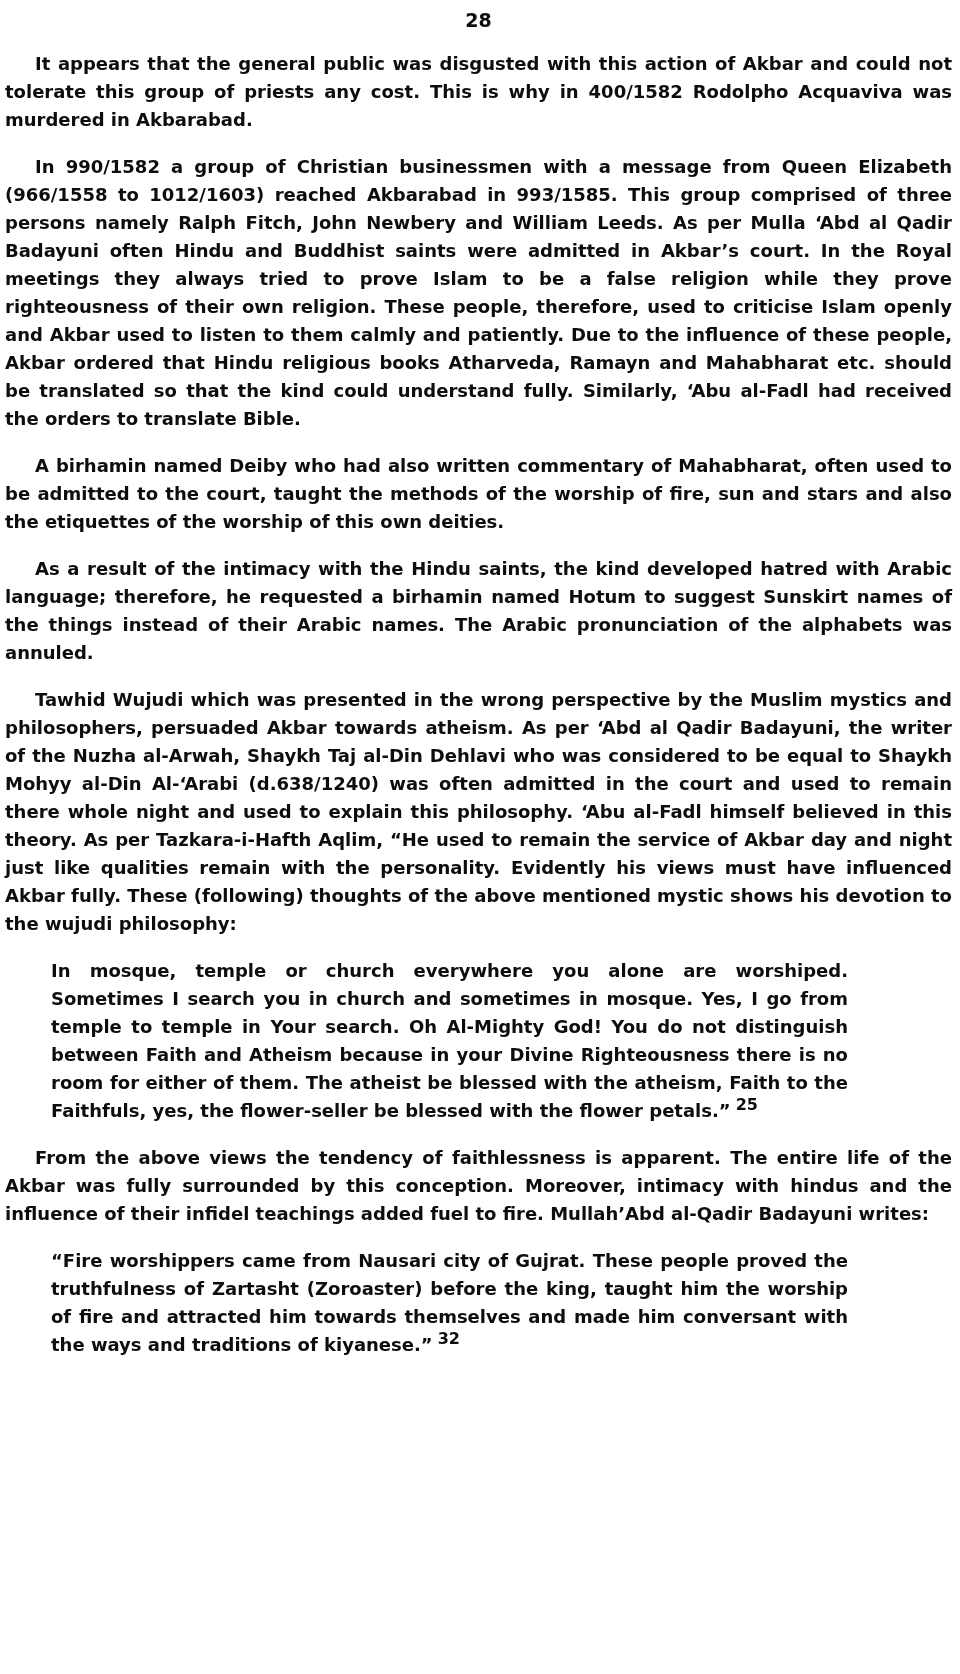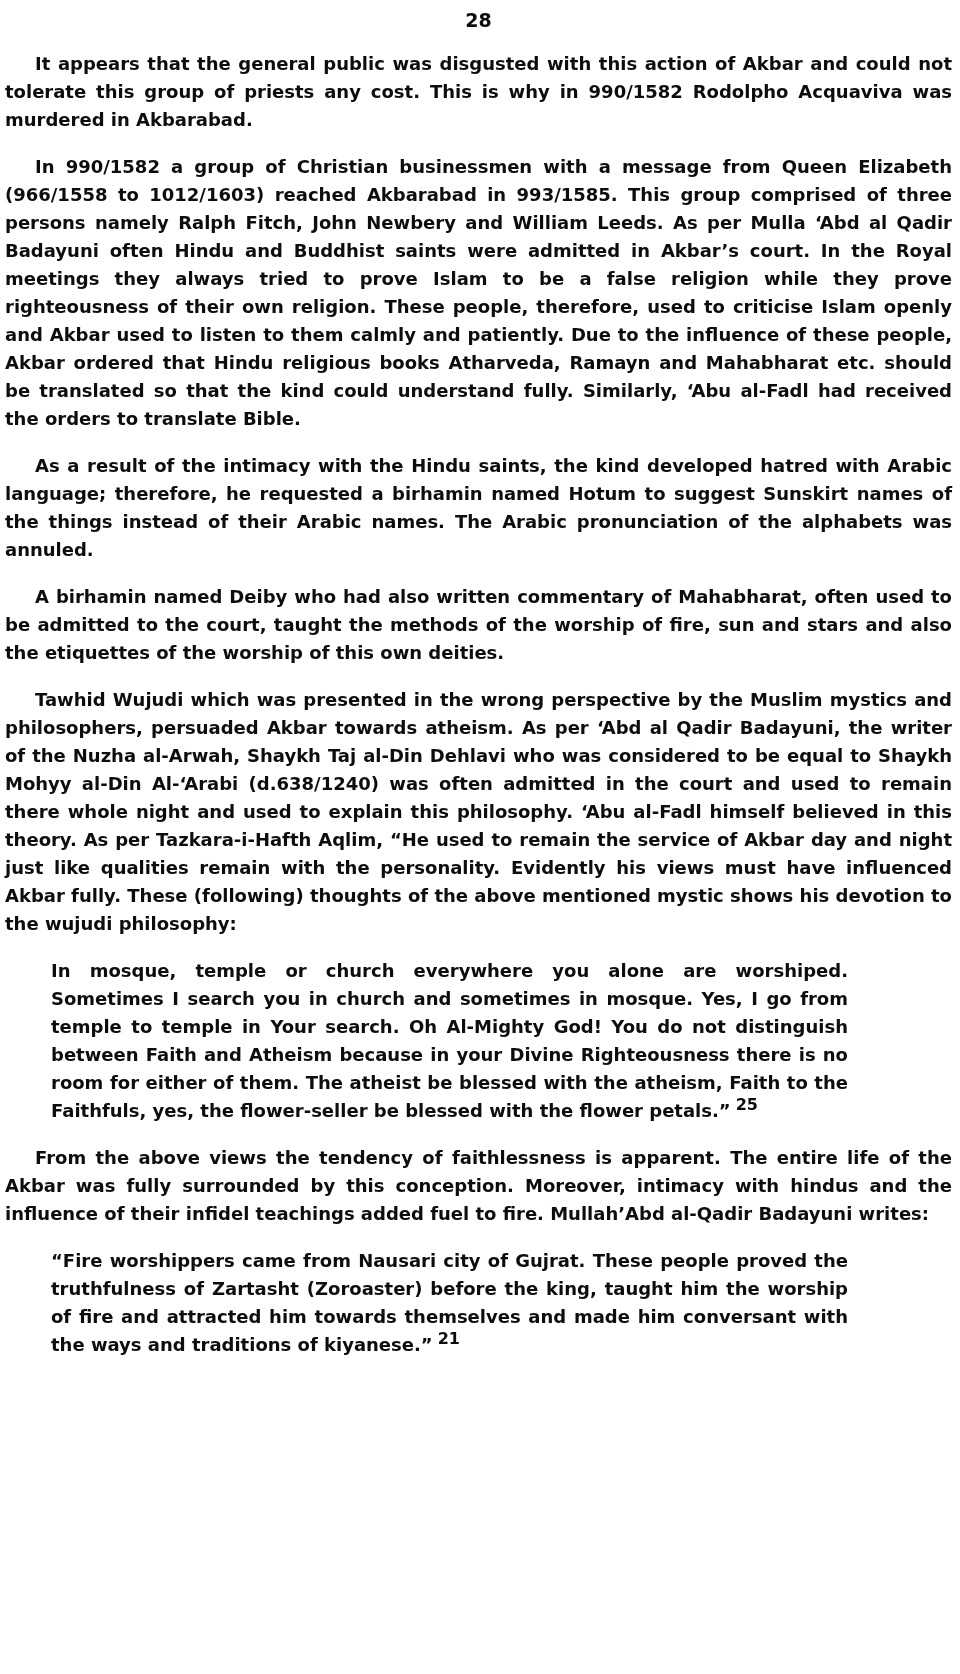--- a/index.html
+++ b/index.html
@@ -45,30 +45,30 @@
     margin-left: 5px;
   }
 </style>
 </head>
 <body>
 
 <div class="page">
 
   <div class="page-number">28</div>
 
-  <p class="body-para">It appears that the general public was disgusted with this action of Akbar and could not tolerate this group of priests any cost. This is why in 990/1582 Rodolpho Acquaviva was murdered in Akbarabad.</p>
+  <p class="body-para">It appears that the general public was disgusted with this action of Akbar and could not tolerate this group of priests any cost. This is why in 400/1582 Rodolpho Acquaviva was murdered in Akbarabad.</p>
 
   <p class="body-para">In 990/1582 a group of Christian businessmen with a message from Queen Elizabeth (966/1558 to 1012/1603) reached Akbarabad in 993/1585. This group comprised of three persons namely Ralph Fitch, John Newbery and William Leeds. As per Mulla ‘Abd al Qadir Badayuni often Hindu and Buddhist saints were admitted in Akbar’s court. In the Royal meetings they always tried to prove Islam to be a false religion while they prove righteousness of their own religion. These people, therefore, used to criticise Islam openly and Akbar used to listen to them calmly and patiently. Due to the influence of these people, Akbar ordered that Hindu religious books Atharveda, Ramayn and Mahabharat etc. should be translated so that the kind could understand fully. Similarly, ‘Abu al-Fadl had received the orders to translate Bible.</p>
 
+  <p class="body-para">A birhamin named Deiby who had also written commentary of Mahabharat, often used to be admitted to the court, taught the methods of the worship of fire, sun and stars and also the etiquettes of the worship of this own deities.</p>
+
   <p class="body-para">As a result of the intimacy with the Hindu saints, the kind developed hatred with Arabic language; therefore, he requested a birhamin named Hotum to suggest Sunskirt names of the things instead of their Arabic names. The Arabic pronunciation of the alphabets was annuled.</p>
-
-  <p class="body-para">A birhamin named Deiby who had also written commentary of Mahabharat, often used to be admitted to the court, taught the methods of the worship of fire, sun and stars and also the etiquettes of the worship of this own deities.</p>
 
   <p class="body-para">Tawhid Wujudi which was presented in the wrong perspective by the Muslim mystics and philosophers, persuaded Akbar towards atheism. As per ‘Abd al Qadir Badayuni, the writer of the Nuzha al-Arwah, Shaykh Taj al-Din Dehlavi who was considered to be equal to Shaykh Mohyy al-Din Al-‘Arabi (d.638/1240) was often admitted in the court and used to remain there whole night and used to explain this philosophy. ‘Abu al-Fadl himself believed in this theory. As per Tazkara-i-Hafth Aqlim, “He used to remain the service of Akbar day and night just like qualities remain with the personality. Evidently his views must have influenced Akbar fully. These (following) thoughts of the above mentioned mystic shows his devotion to the wujudi philosophy:</p>
 
 
   <blockquote class="quote"><span>In mosque, temple or church everywhere you alone are worshiped. Sometimes I search you in church and sometimes in mosque. Yes, I go from temple to temple in Your search. Oh Al-Mighty God! You do not distinguish between Faith and Atheism because in your Divine Righteousness there is no room for either of them. The atheist be blessed with the atheism, Faith to the Faithfuls, yes, the flower-seller be blessed with the flower petals.”</span><sup class="footnote">25</sup></blockquote>
 
   <p class="body-para">From the above views the tendency of faithlessness is apparent. The entire life of the Akbar was fully surrounded by this conception. Moreover, intimacy with hindus and the influence of their infidel teachings added fuel to fire. Mullah’Abd al-Qadir Badayuni writes:</p>
 
-  <blockquote class="quote"><span>“Fire worshippers came from Nausari city of Gujrat. These people proved the truthfulness of Zartasht (Zoroaster) before the king, taught him the worship of fire and attracted him towards themselves and made him conversant with the ways and traditions of kiyanese.”</span><sup class="footnote">21</sup></blockquote>
+  <blockquote class="quote"><span>“Fire worshippers came from Nausari city of Gujrat. These people proved the truthfulness of Zartasht (Zoroaster) before the king, taught him the worship of fire and attracted him towards themselves and made him conversant with the ways and traditions of kiyanese.”</span><sup class="footnote">32</sup></blockquote>
 
 </div>
 
 </body></html>

